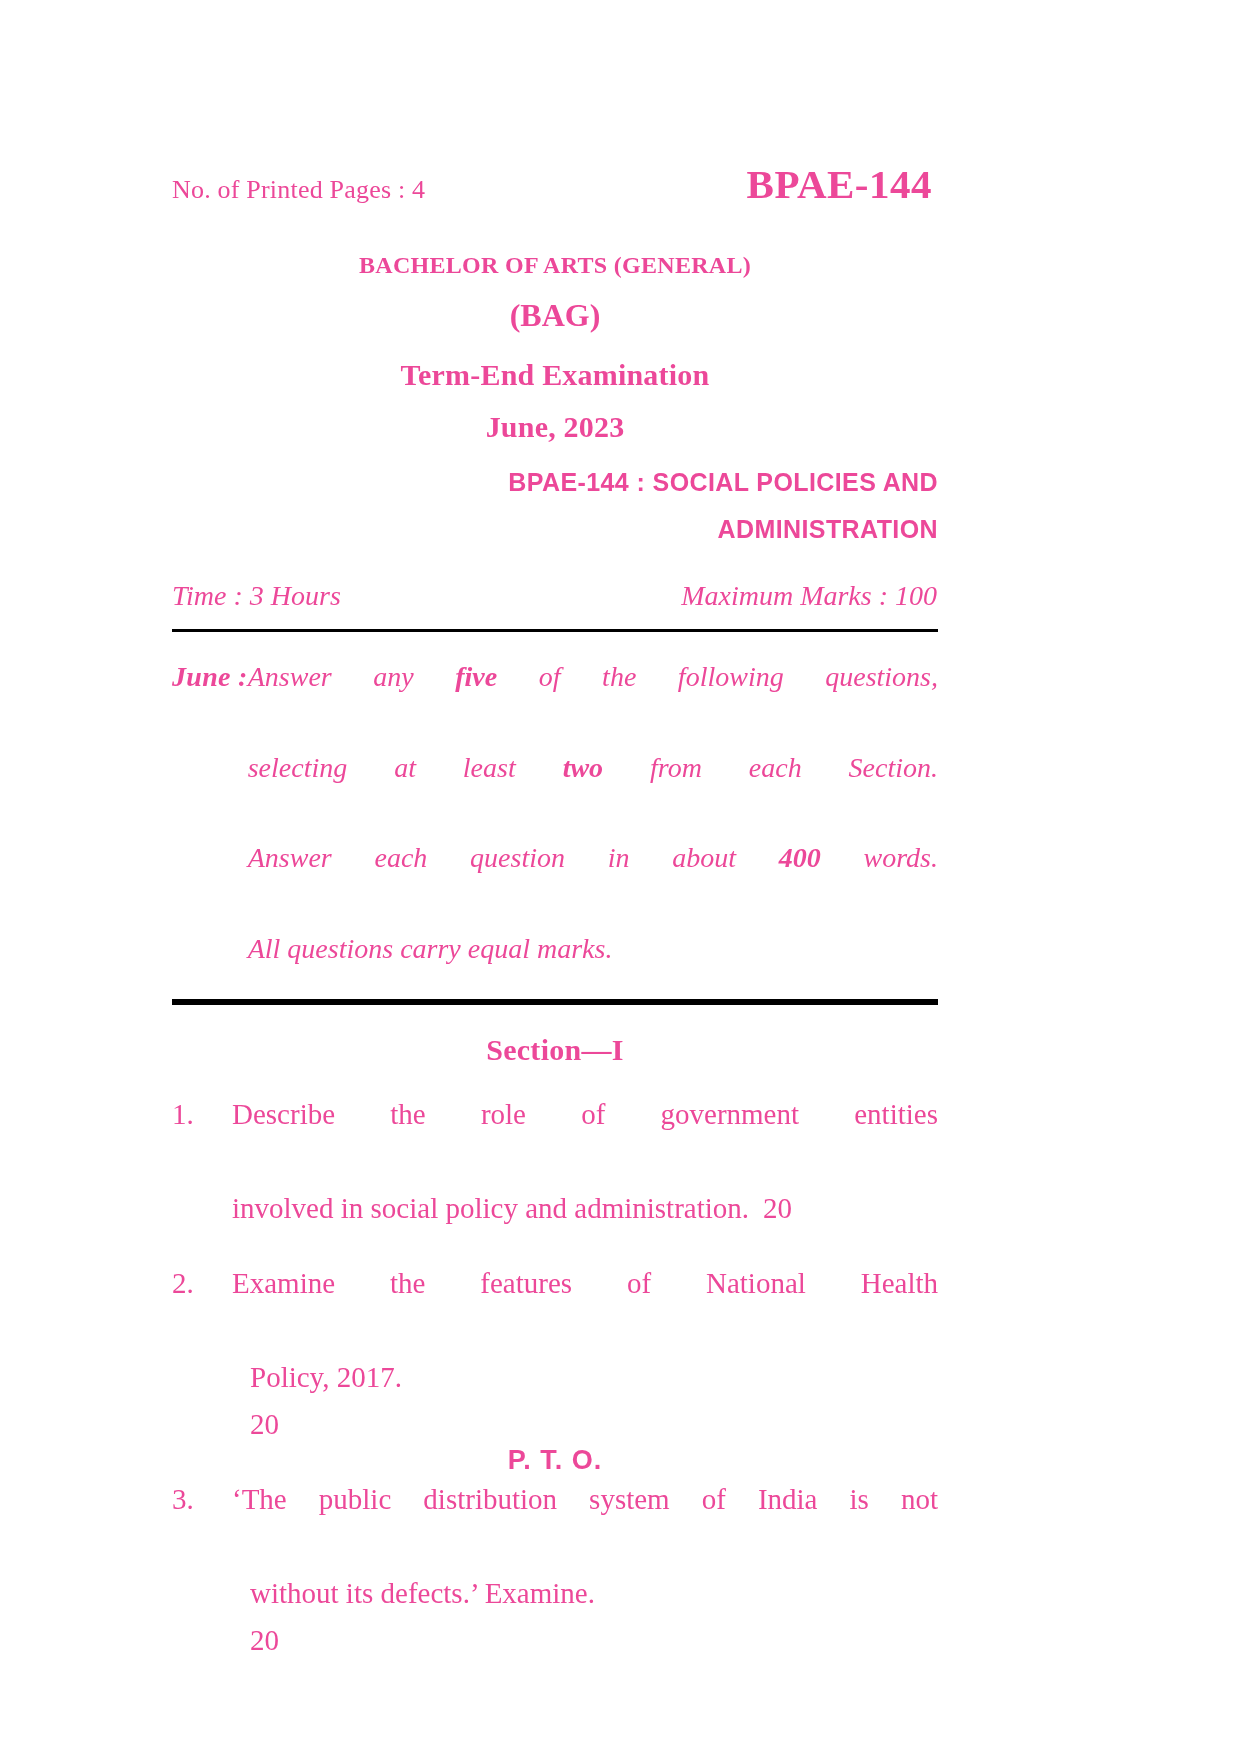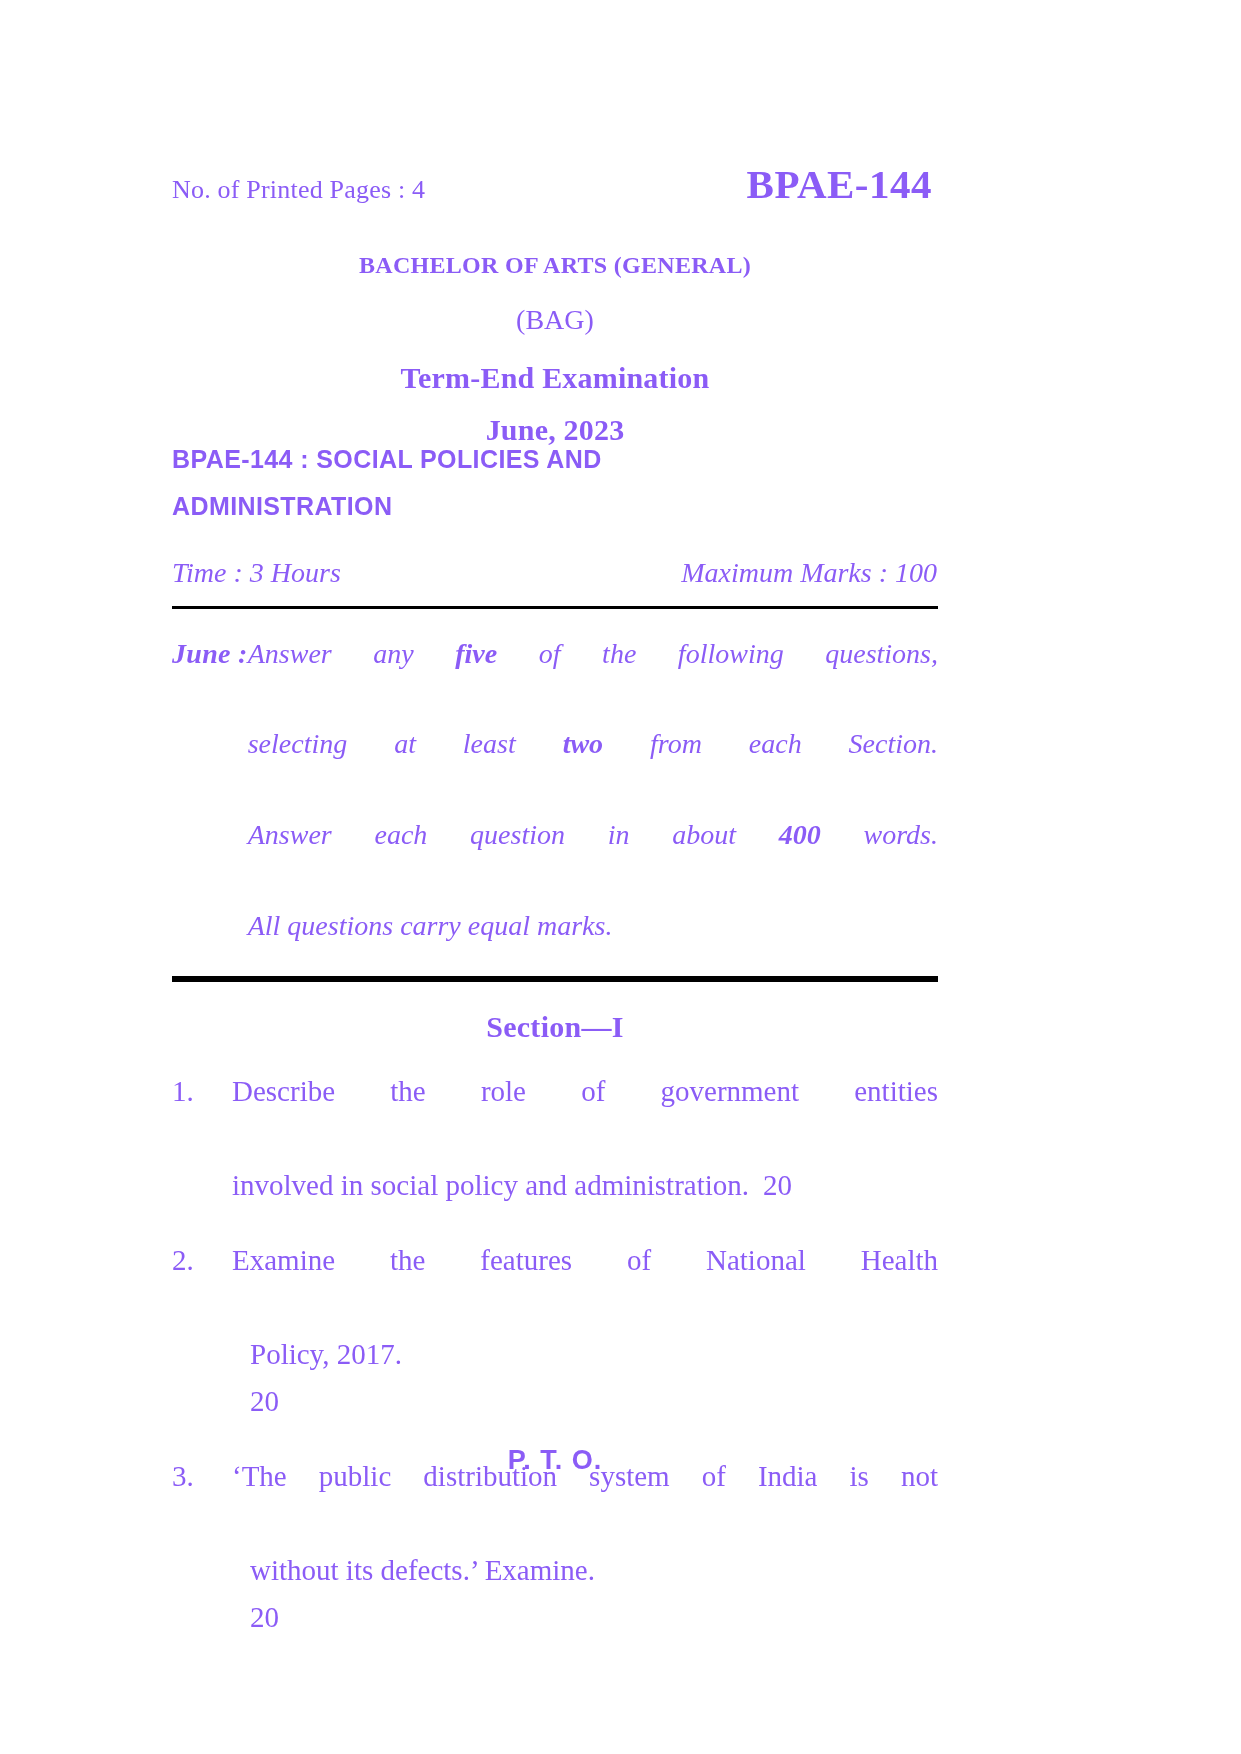--- a/index.html
+++ b/index.html
@@ -8,21 +8,21 @@
     background: #ffffff;
   }
   .page {
     position: relative;
     width: 1241px;
     height: 1754px;
     background: #ffffff;
     margin: 0 auto;
     overflow: hidden;
     font-family: "Liberation Serif", serif;
-    color: #8b5cf6;
+    color: #ec4899;
   }
   .content {
     position: absolute;
     left: 172px;
     top: 0;
     width: 766px;
   }
 
   
   .header-row {
@@ -54,47 +54,48 @@
   .prog-title {
     font-family: "Liberation Serif", serif;
     font-size: 24px;
     font-weight: bold;
     line-height: 1.32;
     letter-spacing: 0.3px;
     margin-top: 39px;
   }
   .prog-abbrev {
     font-family: "Liberation Serif", serif;
-    font-size: 28px;
-    font-weight: normal;
+    font-size: 32px;
+    font-weight: bold;
     line-height: 1.32;
-    margin-top: 20px;
+    margin-top: 12px;
   }
   .exam-type {
     font-family: "Liberation Serif", serif;
     font-size: 30px;
     font-weight: bold;
     margin-top: 22px;
     letter-spacing: 0.2px;
   }
   .exam-session {
     font-family: "Liberation Serif", serif;
     font-size: 30px;
     font-weight: bold;
     margin-top: 18px;
     letter-spacing: 0.2px;
   }
 
   
   .course-title {
-    text-align: left;
+    text-align: right;
     font-family: "Liberation Sans", sans-serif;
     font-size: 25px;
     font-weight: bold;
     line-height: 1.0;
+    margin-top: 26px;
     letter-spacing: 0.4px;
   }
   .course-title-line2 {
     margin-top: 22px;
   }
 
   
   .time-marks {
     display: flex;
     justify-content: space-between;

